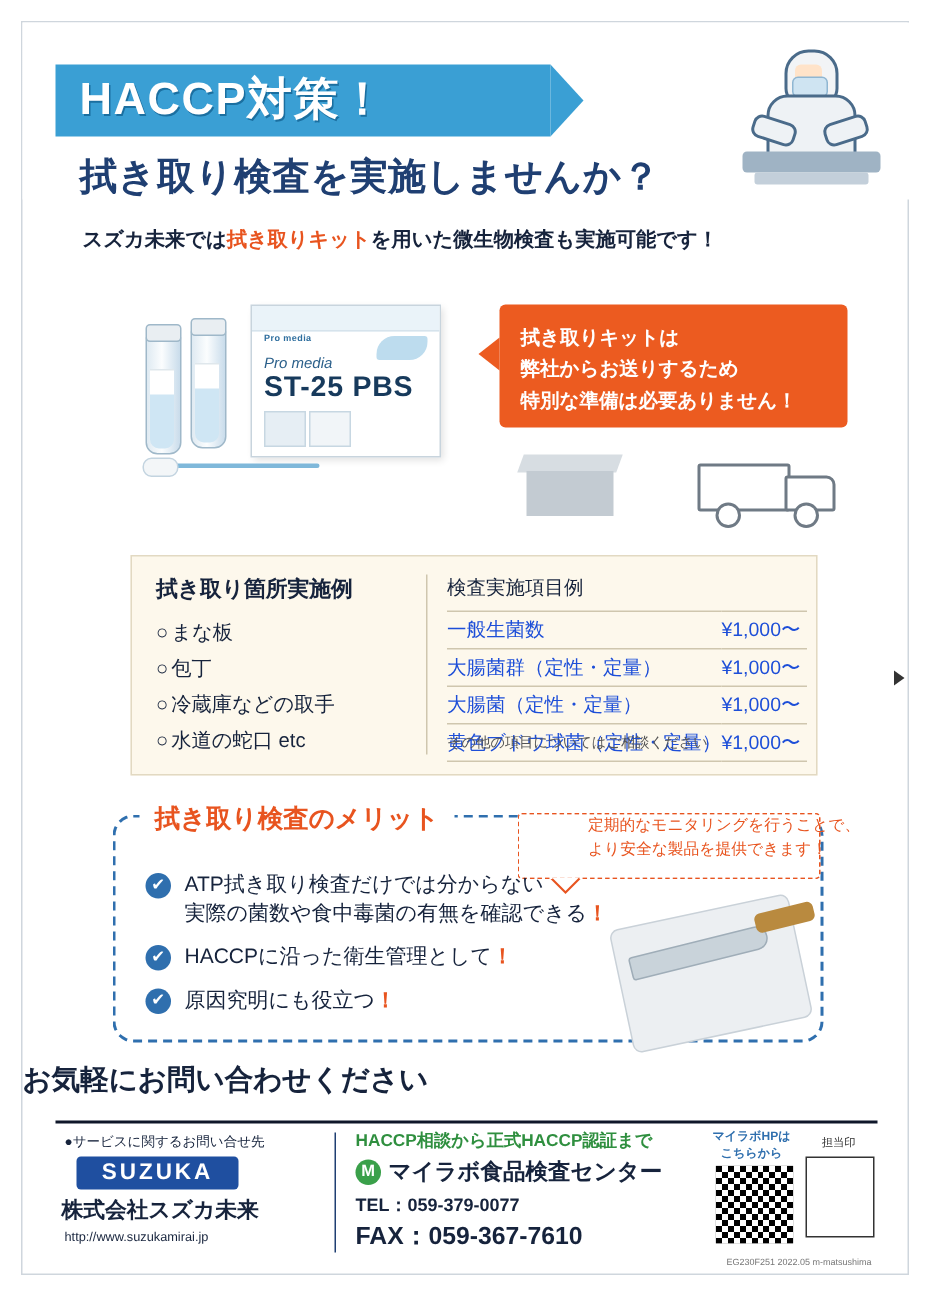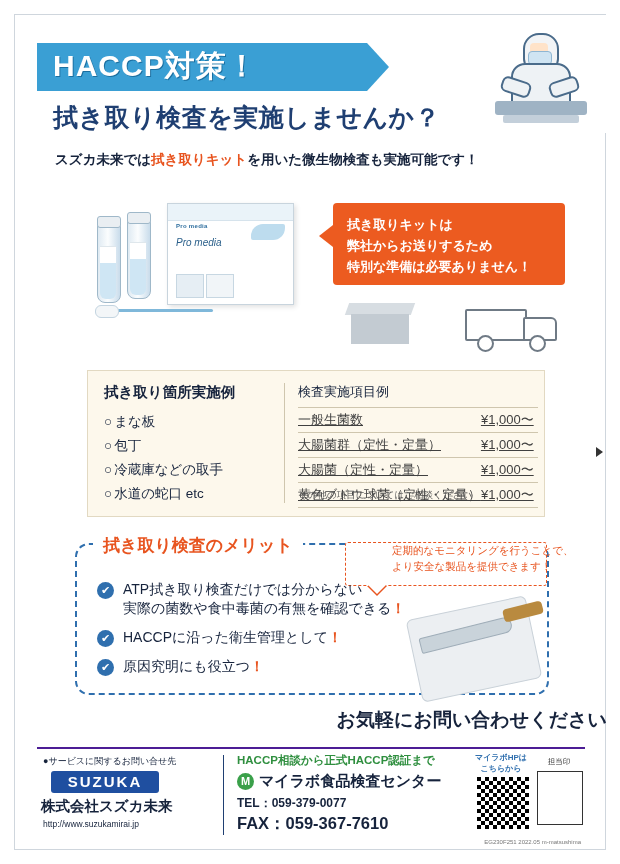--- a/index.html
+++ b/index.html
@@ -467,24 +467,23 @@
     width: 232px;
   }
   .price-table tr {
     border-top: 1px solid #cfc6ae;
   }
   .price-table tr:last-child {
     border-bottom: 1px solid #cfc6ae;
   }
   .price-table td {
     font-size: 13px;
-    color: #404040;
+    color: #1d4ed8;
     padding: 3px 0;
     white-space: nowrap;
-    text-decoration: underline;
   }
   .price-table td.price {
     text-align: left;
     padding-right: 4px;
   }
   .note {
     position: absolute;
     left: 210px;
     top: 118px;
     font-size: 9.5px;
@@ -616,33 +615,33 @@
     height: 13px;
     background: #b98a3f;
     border-radius: 4px;
     transform: rotate(-14deg);
   }
   .contact-line {
     position: absolute;
     left: 0;
     top: 692px;
     width: 592px;
-    text-align: right;
+    text-align: left;
     font-size: 19px;
     font-weight: bold;
     color: #16233c;
   }
   
   .footer {
     position: absolute;
     left: 22px;
     top: 732px;
     width: 548px;
     height: 92px;
-    border-top: 2px solid #4c1d95;
+    border-top: 2px solid #0f172a;
   }
   .foot-left {
     position: absolute;
     left: 6px;
     top: 6px;
     width: 175px;
   }
   .foot-left .small {
     font-size: 9px;
     color: #16233c;
@@ -829,20 +828,21 @@
       <div class="tube tube2">
         <div class="cap"></div>
         <div class="lbl"></div>
         <div class="liq"></div>
       </div>
       <div class="box">
         <div class="box-top"></div>
         <div class="brand">Pro media</div>
         <div class="swoosh"></div>
         <div class="pm">Pro media</div>
+        <div class="st">ST-25 PBS</div>
         <div class="mini-img"></div>
         <div class="mini-img2"></div>
       </div>
       <div class="swab">
         <div class="stick"></div>
         <div class="tip"></div>
       </div>
     </div>
 
     <div class="callout">

